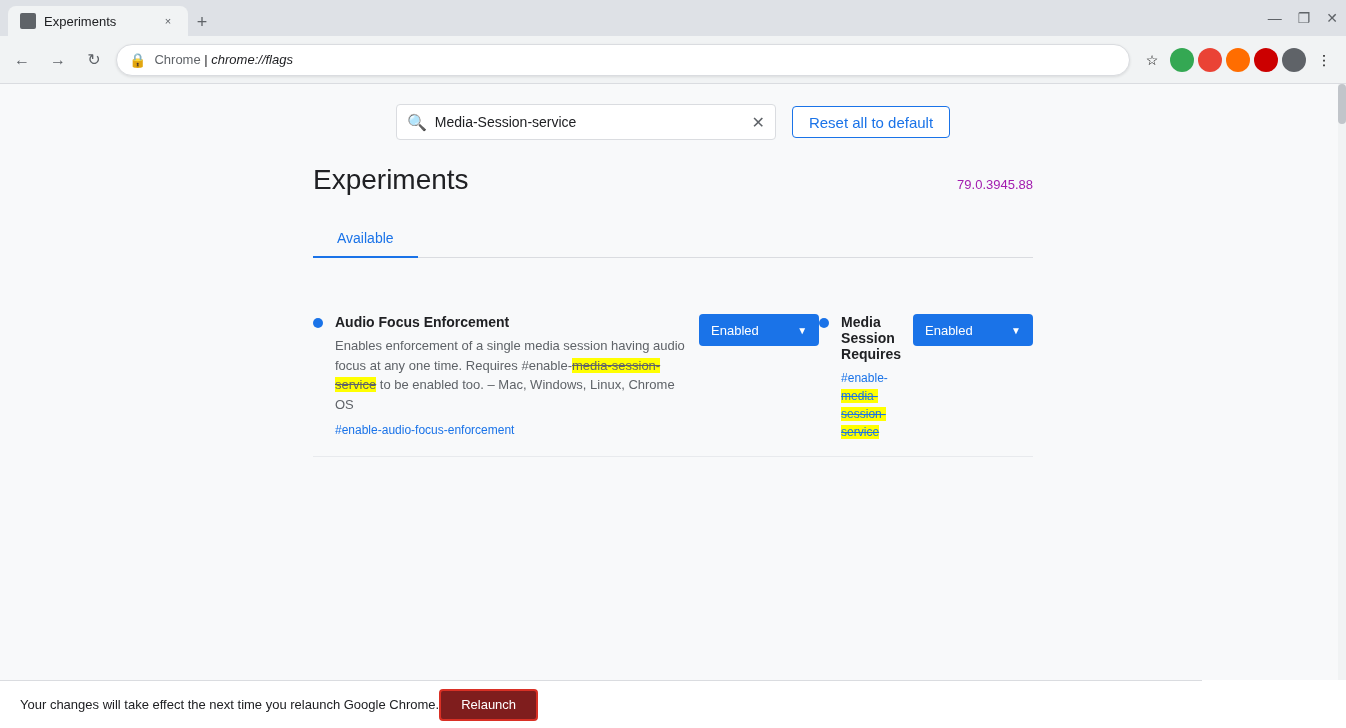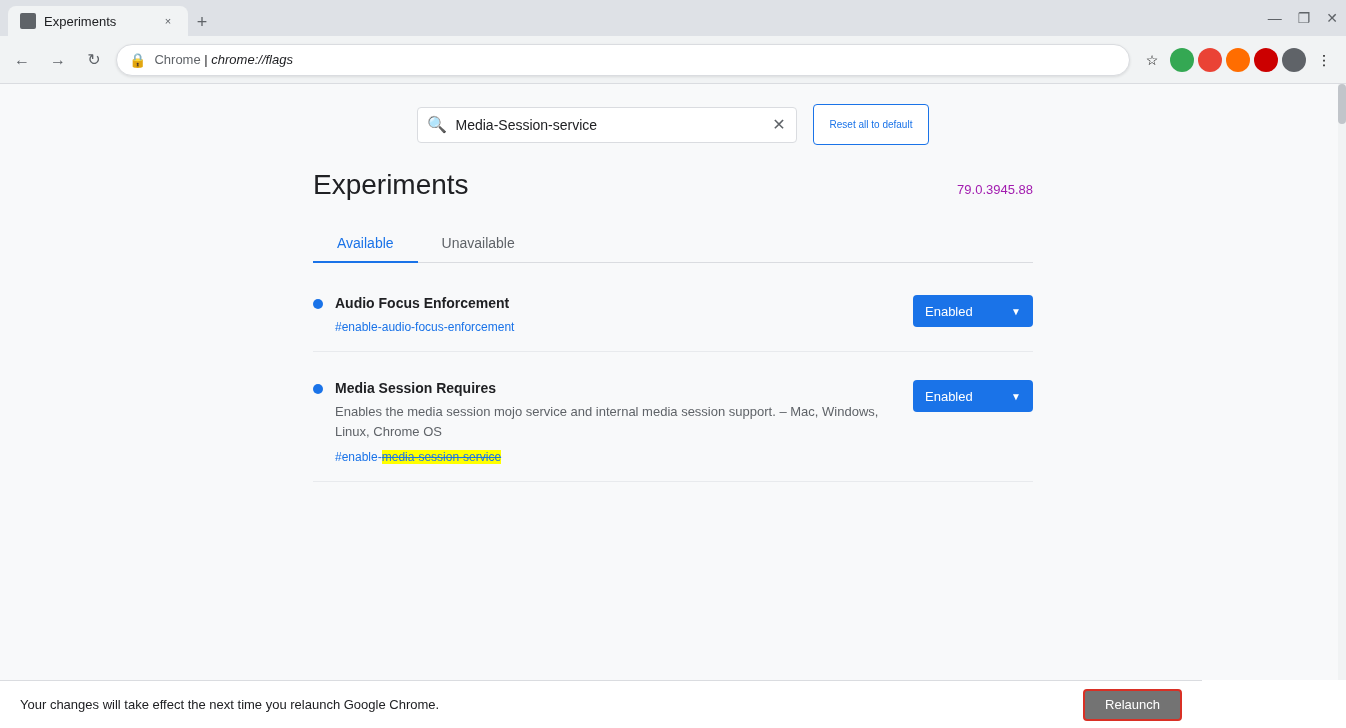--- a/index.html
+++ b/index.html
@@ -148,27 +148,27 @@
       border-radius: 4px;
       display: flex;
       align-items: center;
       padding: 0 10px;
       gap: 8px;
     }
     .search-icon { color: #5f6368; font-size: 16px; }
     .search-input-text { font-size: 14px; color: #202124; flex: 1; }
     .search-clear { color: #5f6368; font-size: 16px; cursor: pointer; }
     .reset-btn {
-      height: 41px;
+      height: 32px;
       padding: 8px 16px;
       border: 1px solid #1a73e8;
       border-radius: 4px;
       background: #fff;
       color: #1a73e8;
-      font-size: 10px;
+      font-size: 15px;
       cursor: pointer;
       display: flex;
       align-items: center;
     }
 
     .experiments-container {
       width: 720px;
     }
     .experiments-header {
       display: flex;
@@ -182,37 +182,37 @@
       color: #202124;
     }
     .version-text {
       font-size: 13px;
       color: #a21caf;
     }
 
     .tabs-row {
       display: flex;
       border-bottom: 1px solid #dadce0;
-      margin-bottom: 16px;
+      margin-bottom: 40px;
       align-items: center;
     }
     .tab-item {
       padding: 10px 24px;
       font-size: 14px;
       color: #5f6368;
       cursor: pointer;
       border-bottom: 2px solid transparent;
       margin-bottom: -1px;
     }
     .tab-item.active {
       color: #1a73e8;
       border-bottom: 2px solid #1a73e8;
     }
 
-    .flag-list { display: flex; flex-direction: column; gap: 12px; }
+    .flag-list { display: flex; flex-direction: row; gap: 0; }
     .flag-item {
       padding: 16px 0;
       display: flex;
       align-items: flex-start;
       gap: 12px;
       border-bottom: 1px solid #e8eaed;
     }
     .flag-dot {
       width: 10px;
       height: 10px;
@@ -263,32 +263,32 @@
     }
     .dropdown-arrow { font-size: 10px; }
 
     
     .bottom-bar {
       height: 48px;
       background: #fff;
       border-top: 1px solid #dadce0;
       display: flex;
       align-items: center;
-      justify-content: space-between;
+      justify-content: flex-start;
       padding: 0 20px;
       position: fixed;
       bottom: 0;
       width: 1202px;
     }
     .bottom-text {
       font-size: 13px;
       color: #202124;
     }
     .relaunch-btn {
-      background: #737373;
+      background: #7f1d1d;
       color: #fff;
       border: 2px solid #d93025;
       border-radius: 4px;
       height: 32px;
       padding: 0 20px;
       font-size: 13px;
       cursor: pointer;
       font-weight: 500;
     }
 
@@ -370,46 +370,45 @@
   </div>
 
   <div class="experiments-container">
     <div class="experiments-header">
       <h1 class="experiments-title">Experiments</h1>
       <span class="version-text">79.0.3945.88</span>
     </div>
 
     <div class="tabs-row">
       <div class="tab-item active">Available</div>
-      <div class="tab-item">Unavailable</div>
     </div>
 
     <div class="flag-list">
 
       <div class="flag-item">
         <div class="flag-dot"></div>
         <div class="flag-body">
           <div class="flag-name">Audio Focus Enforcement</div>
+          <div class="flag-desc">
+            <span>Enables enforcement of a single media session having audio focus at any one time. Requires #enable-</span><span class="highlight">media-session-service</span><span> to be enabled too. – Mac, Windows, Linux, Chrome OS</span>
+          </div>
           <a class="flag-link">#enable-audio-focus-enforcement</a>
         </div>
         <div class="flag-control">
           <button class="enabled-btn">
             <span>Enabled</span>
             <span class="dropdown-arrow">▼</span>
           </button>
         </div>
       </div>
 
       <div class="flag-item">
         <div class="flag-dot"></div>
         <div class="flag-body">
           <div class="flag-name">Media Session Requires</div>
-          <div class="flag-desc">
-            <span>Enables the media session mojo service and internal media session support. – Mac, Windows, Linux, Chrome OS</span>
-          </div>
           <a class="flag-link">
             <span>#enable-</span><span class="highlight">media-session-service</span>
           </a>
         </div>
         <div class="flag-control">
           <button class="enabled-btn">
             <span>Enabled</span>
             <span class="dropdown-arrow">▼</span>
           </button>
         </div>

